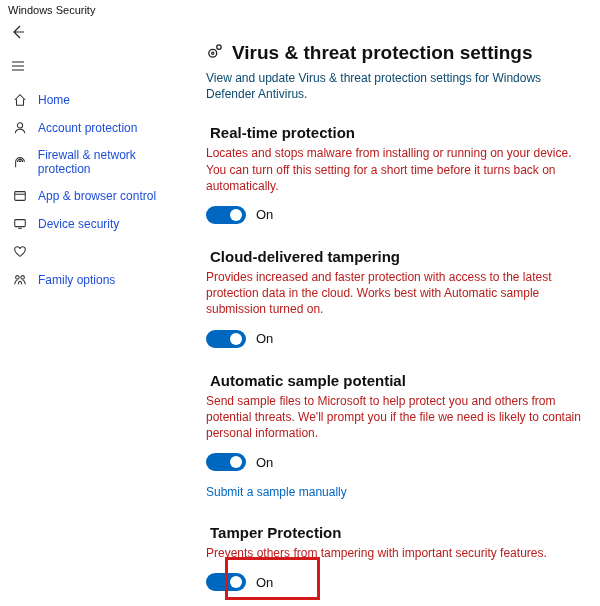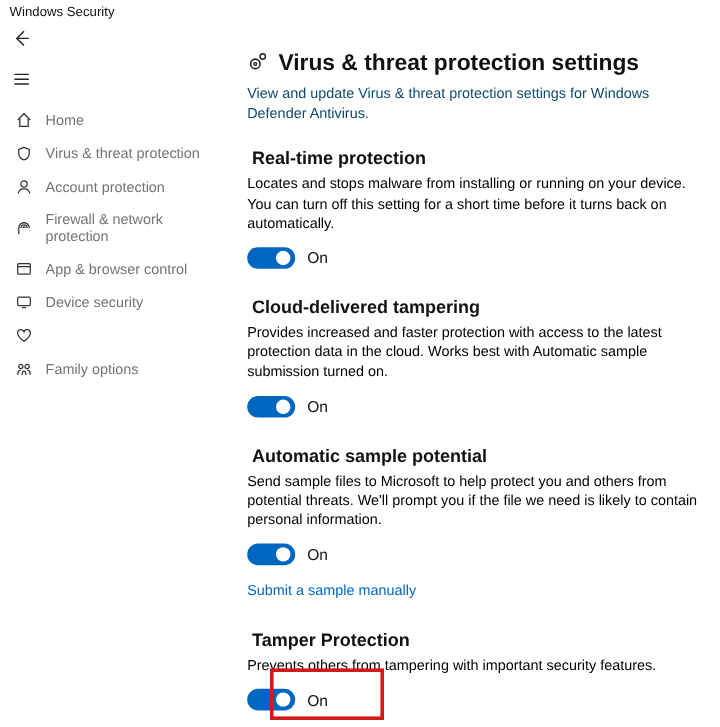--- a/index.html
+++ b/index.html
@@ -3,29 +3,29 @@
 <meta charset="utf-8">
 <style>
   * { box-sizing: border-box; }
   html, body { margin:0; padding:0; width:600px; height:606px; font-family:"Segoe UI", Arial, sans-serif; background:#fff; color:#111; overflow:hidden; }
   .titlebar { font-size:11px; padding:4px 8px; }
   .icon-btn { width:24px; height:24px; display:flex; align-items:center; justify-content:center; border:none; background:none; cursor:pointer; padding:0; color:#222; }
   .layout { display:flex; height:calc(606px - 18px); }
   .sidebar { width:198px; flex:0 0 198px; padding-top:0; }
   .sidebar .top-nav { padding-left:6px; }
   .nav-list { list-style:none; margin:8px 0 0 0; padding:0; }
-  .nav-item { display:flex; align-items:center; gap:10px; padding:6px 8px 6px 12px; font-size:12px; color:#737373; cursor:pointer; }
+  .nav-item { display:flex; align-items:center; gap:10px; padding:6px 8px 6px 12px; font-size:12px; color:#1d4ed8; cursor:pointer; }
   .nav-icon { width:16px; height:16px; display:flex; align-items:center; justify-content:center; color:#333; }
   .content { flex:1; padding:2px 18px 20px 8px; overflow:hidden; }
   .page-head { display:flex; align-items:flex-start; gap:8px; margin-top:20px; }
   .page-head h1 { font-size:19px; font-weight:600; margin:0; }
   .page-sub { font-size:12px; color:#0c4a6e; margin:6px 0 22px 0; line-height:1.35; }
   .section { margin-bottom:24px; }
   .section h2 { font-size:15px; font-weight:600; margin:0 0 4px 4px; }
-  .section p { font-size:12px; color:#000000; margin:0 0 12px 0; line-height:1.35; }
+  .section p { font-size:12px; color:#b91c1c; margin:0 0 12px 0; line-height:1.35; }
   .toggle-row { display:flex; align-items:center; gap:10px; }
   .toggle { width:40px; height:18px; border-radius:9px; background:#0067c0; position:relative; border:none; cursor:pointer; }
   .toggle .knob { position:absolute; width:12px; height:12px; background:#fff; border-radius:50%; top:3px; right:4px; }
   .toggle-label { font-size:13px; }
   .link { font-size:12px; color:#0067c0; text-decoration:none; cursor:pointer; display:inline-block; margin-top:14px; }
   .highlight-box { position:absolute; border:3px solid #d21a1a; pointer-events:none; }
   .root { position:relative; width:600px; height:500px; }
   svg { display:block; }
 </style>
 </head>
@@ -51,28 +51,20 @@
     </div>
 
     <ul class="nav-list">
       <li class="nav-item">
         <span class="nav-icon">
           <svg width="14" height="14" viewBox="0 0 16 16">
                 <path d="M2 8 L8 2 L14 8 M4 7 V14 H12 V7" fill="none" stroke="#333" stroke-width="1.2"></path>
               </svg>
         </span>
         <span>Home</span>
-      </li>
-      <li class="nav-item">
-        <span class="nav-icon">
-          <svg width="14" height="14" viewBox="0 0 16 16">
-                <path d="M8 2 L13 4 V8 C13 11 10.5 13.5 8 14 C5.5 13.5 3 11 3 8 V4 Z" fill="none" stroke="#333" stroke-width="1.2"></path>
-              </svg>
-        </span>
-        <span>Virus &amp; threat protection</span>
       </li>
       <li class="nav-item">
         <span class="nav-icon">
           <svg width="14" height="14" viewBox="0 0 16 16">
                 <circle cx="8" cy="5" r="3" fill="none" stroke="#333" stroke-width="1.2"></circle>
                 <path d="M2.5 14 C3 11 5 9.5 8 9.5 C11 9.5 13 11 13.5 14" fill="none" stroke="#333" stroke-width="1.2"></path>
               </svg>
         </span>
         <span>Account protection</span>
       </li>

